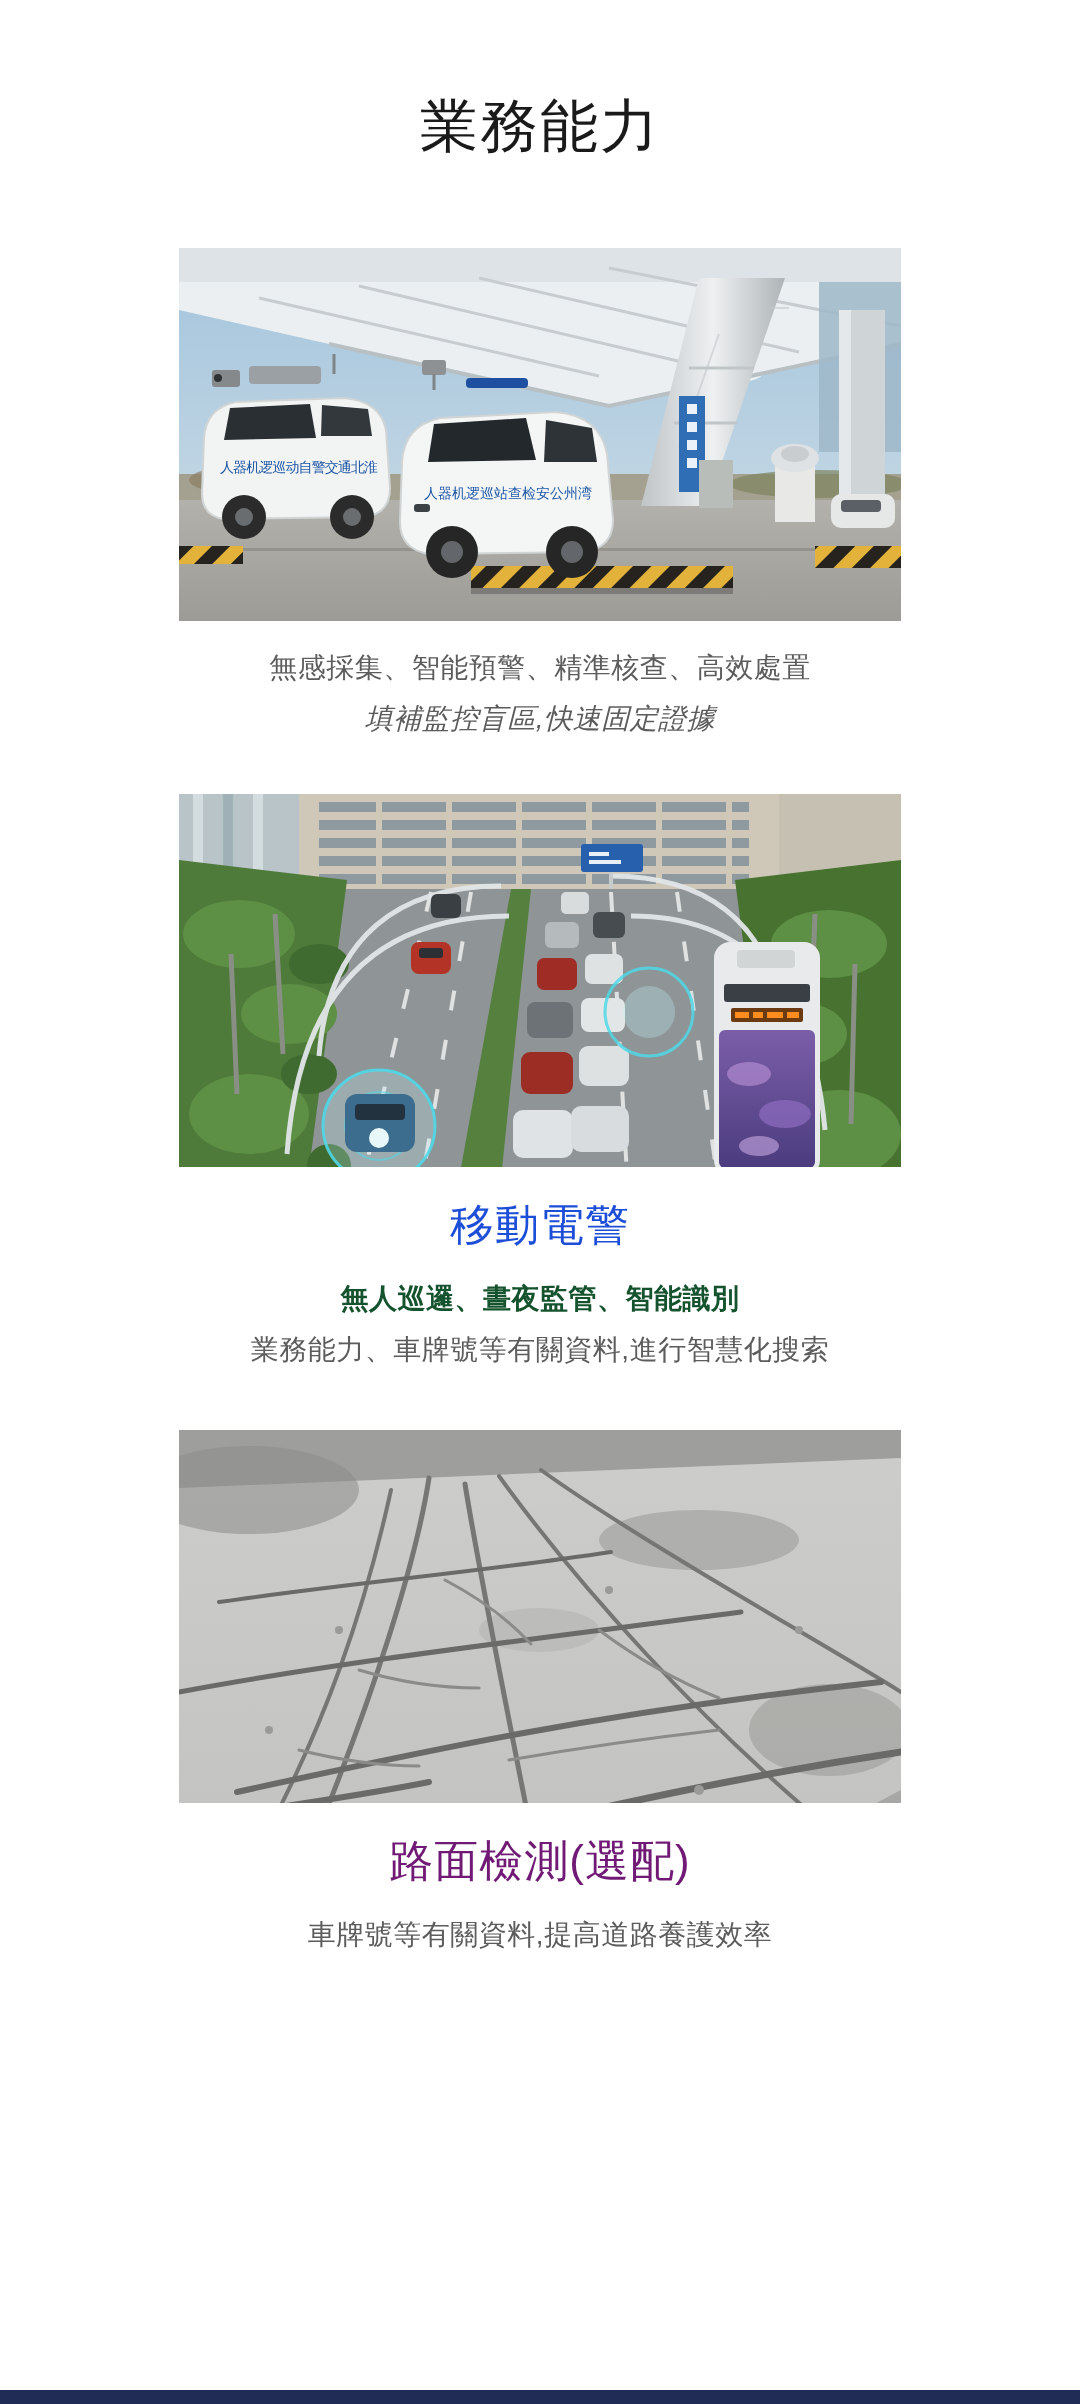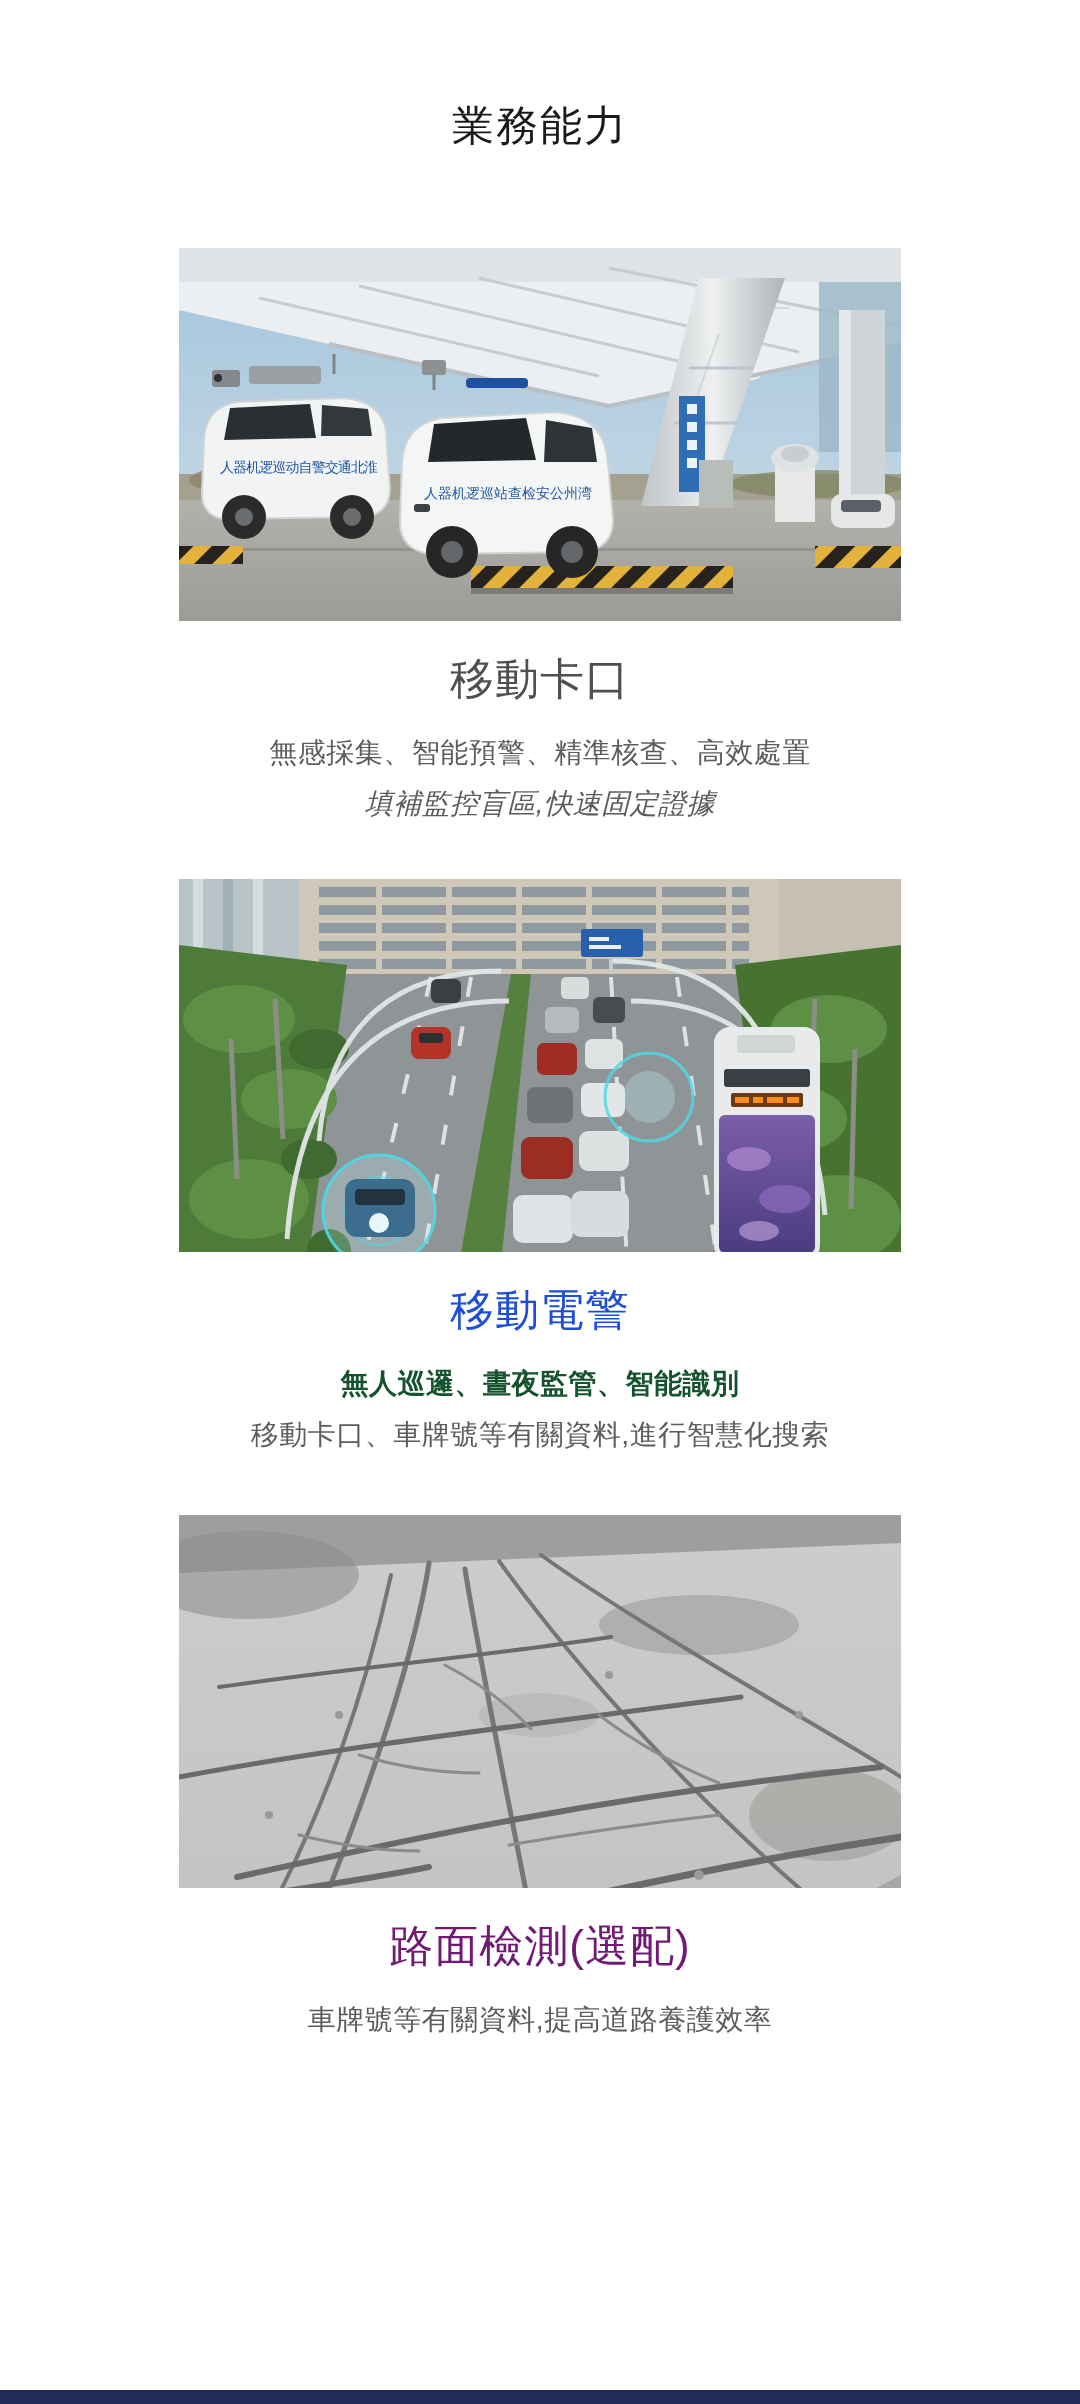--- a/index.html
+++ b/index.html
@@ -2,21 +2,21 @@
 <html><head>
 <meta charset="utf-8">
 <style>
   html,body{margin:0;padding:0;background:#ffffff;}
   .page{
     position:relative;width:1080px;height:2404px;margin:0 auto;background:#ffffff;
     font-family:"Liberation Sans","DejaVu Sans",sans-serif;overflow:hidden;
   }
   .page-title{
     margin:0;padding-top:90px;text-align:center;
-    font-size:42px;line-height:72px;font-weight:500;color:#1a1a1a;letter-spacing:2px;
+    font-size:58px;line-height:72px;font-weight:500;color:#1a1a1a;letter-spacing:2px;
   }
   .section{text-align:center;}
   .photo-box{width:722px;height:373px;margin-left:auto;margin-right:auto;overflow:hidden;background:#dfe3e5;}
   .photo-box svg{display:block;}
   .s1 .photo-box{margin-top:86px;}
   .s2 .photo-box{margin-top:50px;}
   .s3 .photo-box{margin-top:55px;}
   .section-title{
     margin:31px 0 0 0;font-size:44px;line-height:54px;font-weight:400;
     color:#4f4f4f;letter-spacing:1px;
@@ -133,21 +133,20 @@
           <circle cx="178" cy="176" r="26" fill="#262626"></circle>
             <circle cx="178" cy="176" r="11" fill="#63666a"></circle>
           <rect x="20" y="128" width="16" height="8" rx="3" fill="#3c4145"></rect>
         </g>
         <g>
           <rect x="652" y="246" width="64" height="34" rx="10" fill="#e6e8e8"></rect>
           <rect x="662" y="252" width="40" height="12" rx="4" fill="#5a6065"></rect>
         </g>
       </svg>
     </div>
-    <h2 class="section-title" style="color: rgb(79, 79, 79);">移動卡口</h2>
     <div class="section-desc">
       <div class="desc-line" style="color: rgb(92, 92, 92);">無感採集、智能預警、精準核查、高效處置</div>
       <div class="desc-line" style="color: rgb(92, 92, 92); font-style: italic;">填補監控盲區,快速固定證據</div>
     </div>
   </section>
 
   <section class="section s2">
     <div class="photo-box">
       <svg width="722" height="452" viewBox="0 0 722 452" xmlns="http://www.w3.org/2000/svg">
         <defs>
@@ -286,21 +285,21 @@
           <ellipse cx="606" cy="320" rx="26" ry="14" fill="#8f6cc0" opacity="0.7"></ellipse>
           <ellipse cx="580" cy="352" rx="20" ry="10" fill="#c9a8e2" opacity="0.6"></ellipse>
           <rect x="544" y="378" width="20" height="14" fill="#2a2d30"></rect>
           <rect x="612" y="378" width="20" height="14" fill="#2a2d30"></rect>
         </g>
       </svg>
     </div>
     <h2 class="section-title" style="color: #1d4ed8;">移動電警</h2>
     <div class="section-desc">
       <div class="desc-line" style="color: #14532d; font-weight: bold;">無人巡邏、晝夜監管、智能識別</div>
-      <div class="desc-line" style="color: rgb(92, 92, 92);">移動卡口、車牌號等有關資料,進行智慧化搜索</div>
+      <div class="desc-line" style="color: rgb(92, 92, 92);">業務能力、車牌號等有關資料,進行智慧化搜索</div>
     </div>
   </section>
 
   <section class="section s3">
     <div class="photo-box">
       <svg width="722" height="452" viewBox="0 0 722 452" xmlns="http://www.w3.org/2000/svg">
         <defs>
           <linearGradient id="pav3" x1="0" y1="0" x2="0" y2="1">
             <stop offset="0" stop-color="#cdcdcb"></stop>
               <stop offset="1" stop-color="#c2c2c0"></stop>

